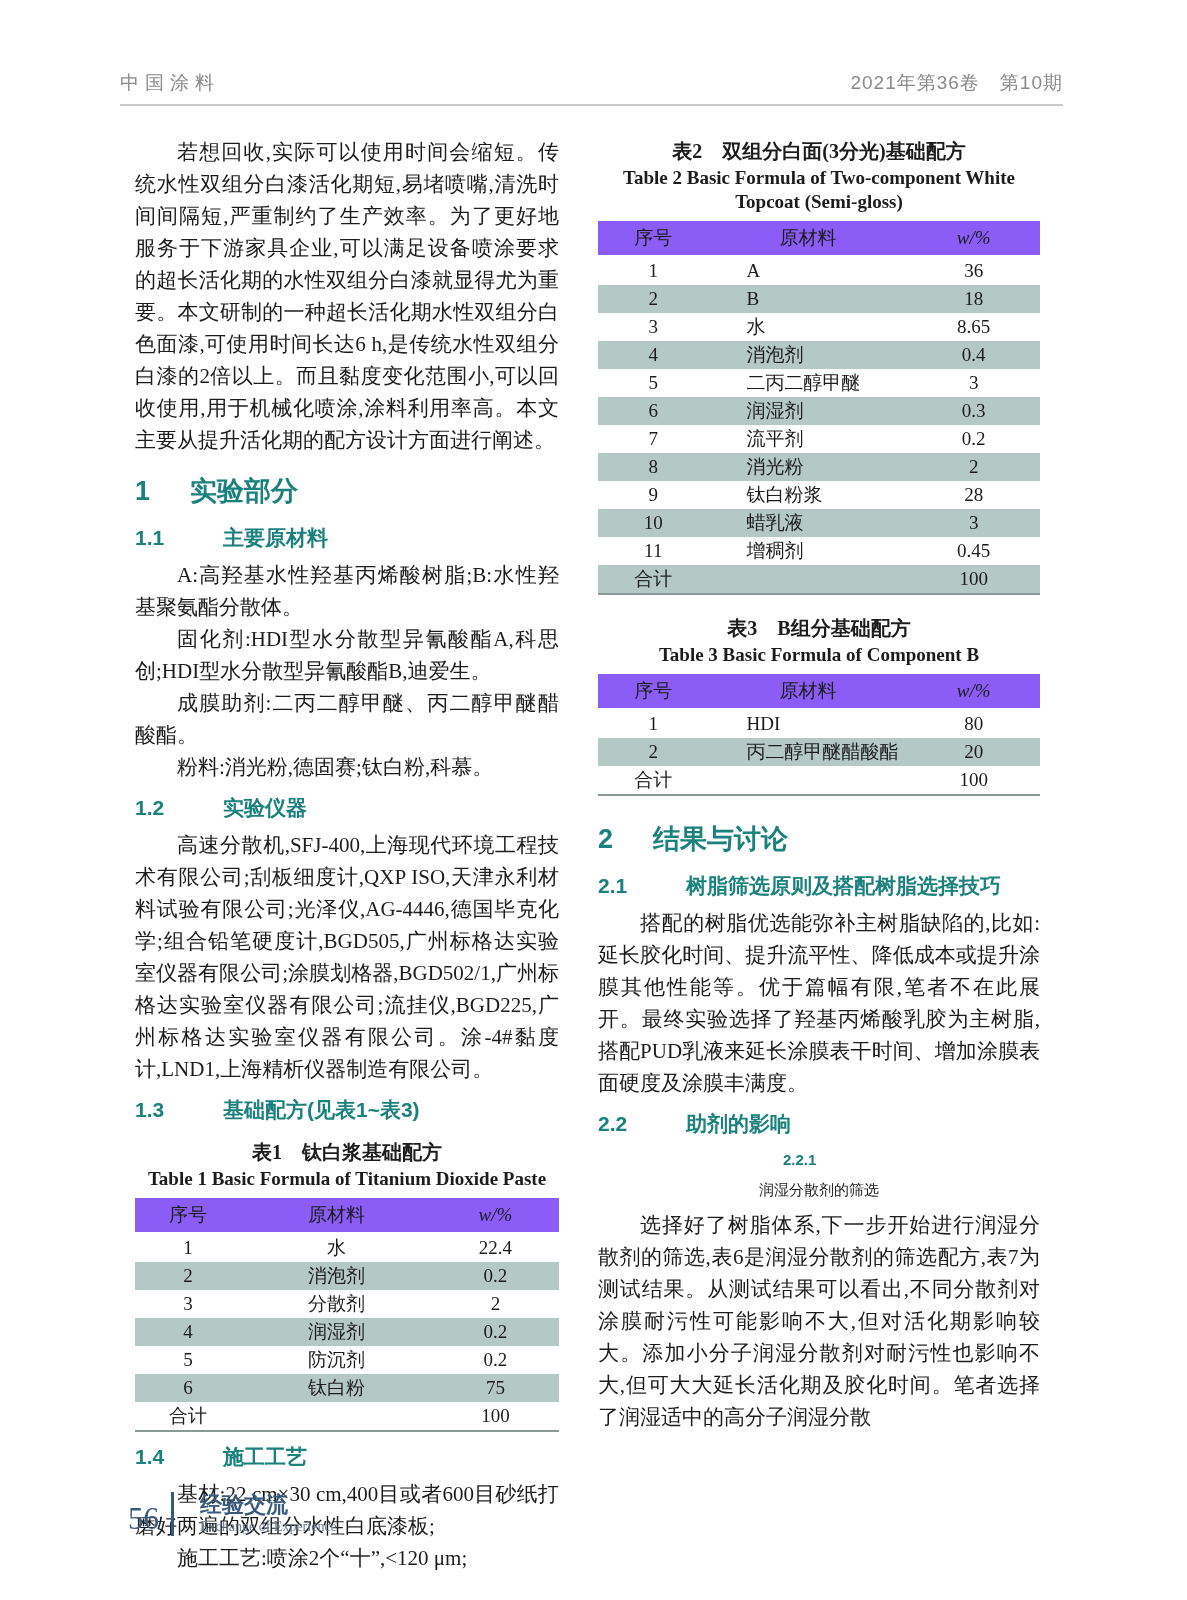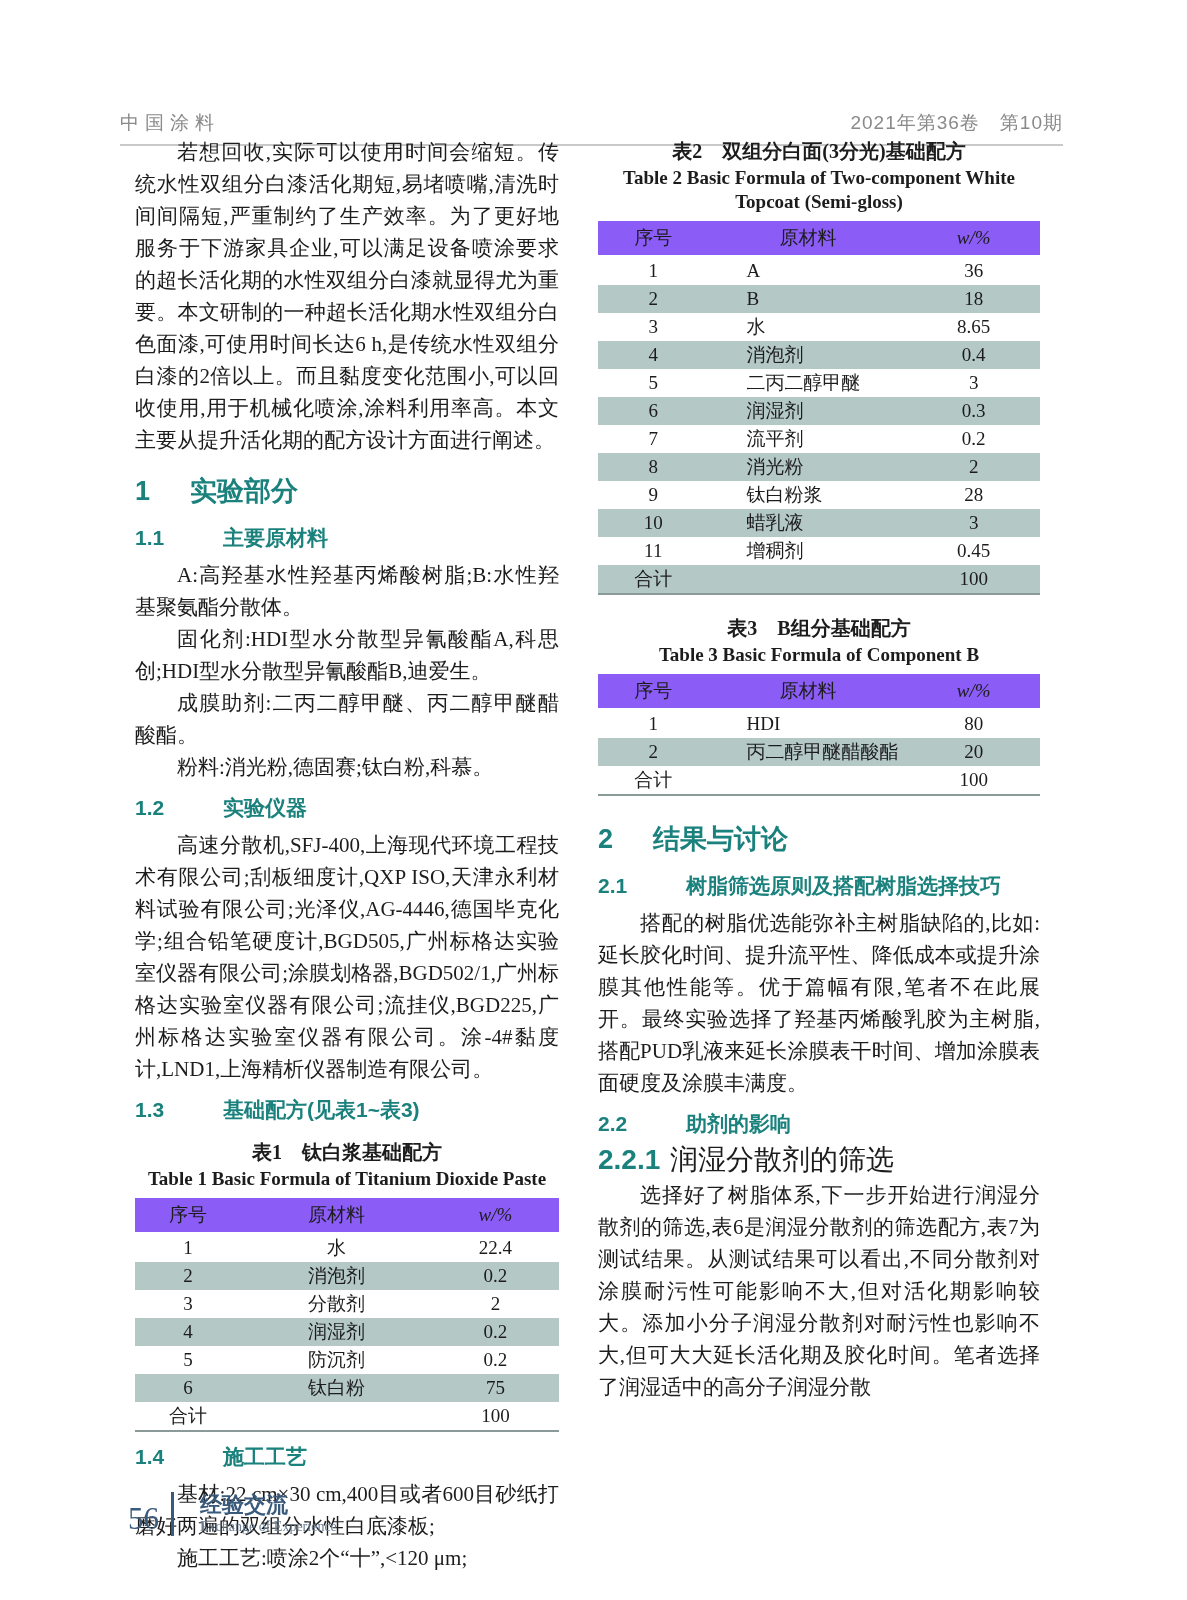--- a/index.html
+++ b/index.html
@@ -7,21 +7,21 @@
     width:1187px;height:1600px;position:relative;background:#ffffff;
     font-family:"Liberation Serif","DejaVu Serif",serif;color:#1c1c1c;
     overflow:hidden;
   }
   
   .page-header{
     position:absolute;left:120px;top:70px;width:943px;
     display:flex;justify-content:space-between;align-items:flex-end;
     border-bottom:2px solid #c9c9c9;padding-bottom:8px;
     font-family:"Liberation Sans","DejaVu Sans",sans-serif;
-    color:#8a8a8a;font-size:19px;margin-top:40px;
+    color:#8a8a8a;font-size:19px;
   }
   .ph-left{letter-spacing:6px;}
   .ph-right{letter-spacing:1px;}
   
   .col{position:absolute;top:136px;}
   .col-left{left:135px;width:424px;}
   .col-right{left:598px;width:442px;}
   p.body{
     margin:0;font-size:21px;line-height:32px;text-align:justify;
     text-indent:2em;
@@ -34,22 +34,22 @@
   }
   .h1 .num{min-width:55px;}
   .h2{
     display:flex;align-items:baseline;color:#1a817d;
     font-family:"Liberation Sans","DejaVu Sans",sans-serif;
     font-weight:bold;font-size:21px;line-height:30px;
     margin-top:10px;margin-bottom:6px;gap:30px;
   }
   .h2 .num{min-width:58px;}
   .h3{
-    display:flex;align-items:center;font-size:28px;line-height:30px;
-    margin-top:4px;margin-bottom:4px;
+    display:flex;align-items:center;font-size:15px;line-height:30px;
+    margin-top:4px;margin-bottom:4px;flex-direction:column;
   }
   .h3 .num{min-width:72px;color:#1a817d;font-family:"Liberation Sans","DejaVu Sans",sans-serif;font-weight:bold;}
   .h3 .ttl{color:#1c1c1c;}
   
   .table-block{margin-top:14px;margin-bottom:10px;}
   .tb-title-cn{
     text-align:center;font-weight:bold;font-size:20px;line-height:26px;
   }
   .tb-title-en{
     text-align:center;font-weight:bold;font-size:19px;line-height:24px;margin-top:2px;

